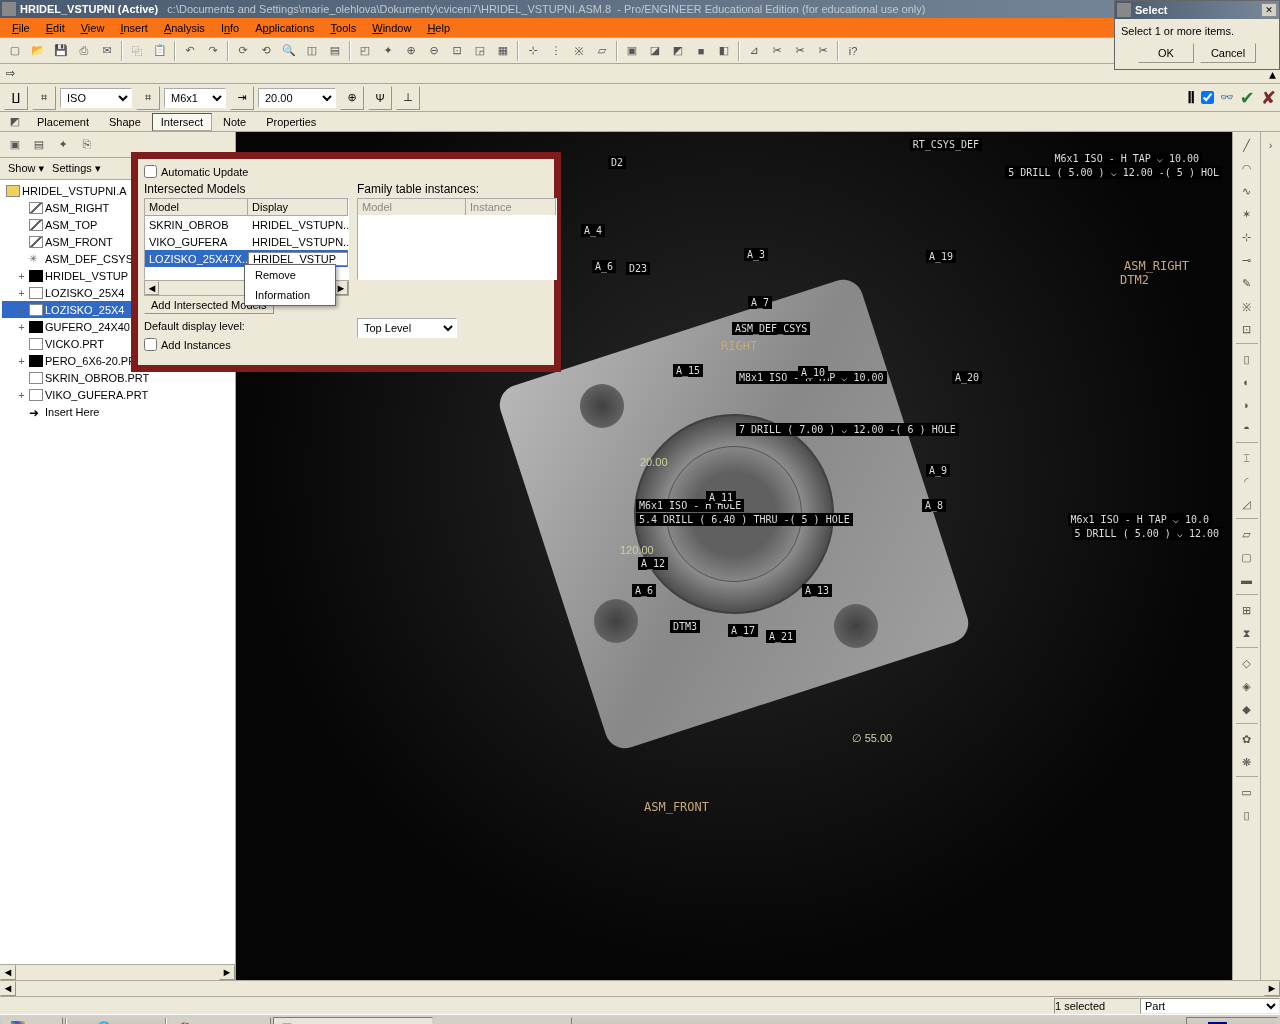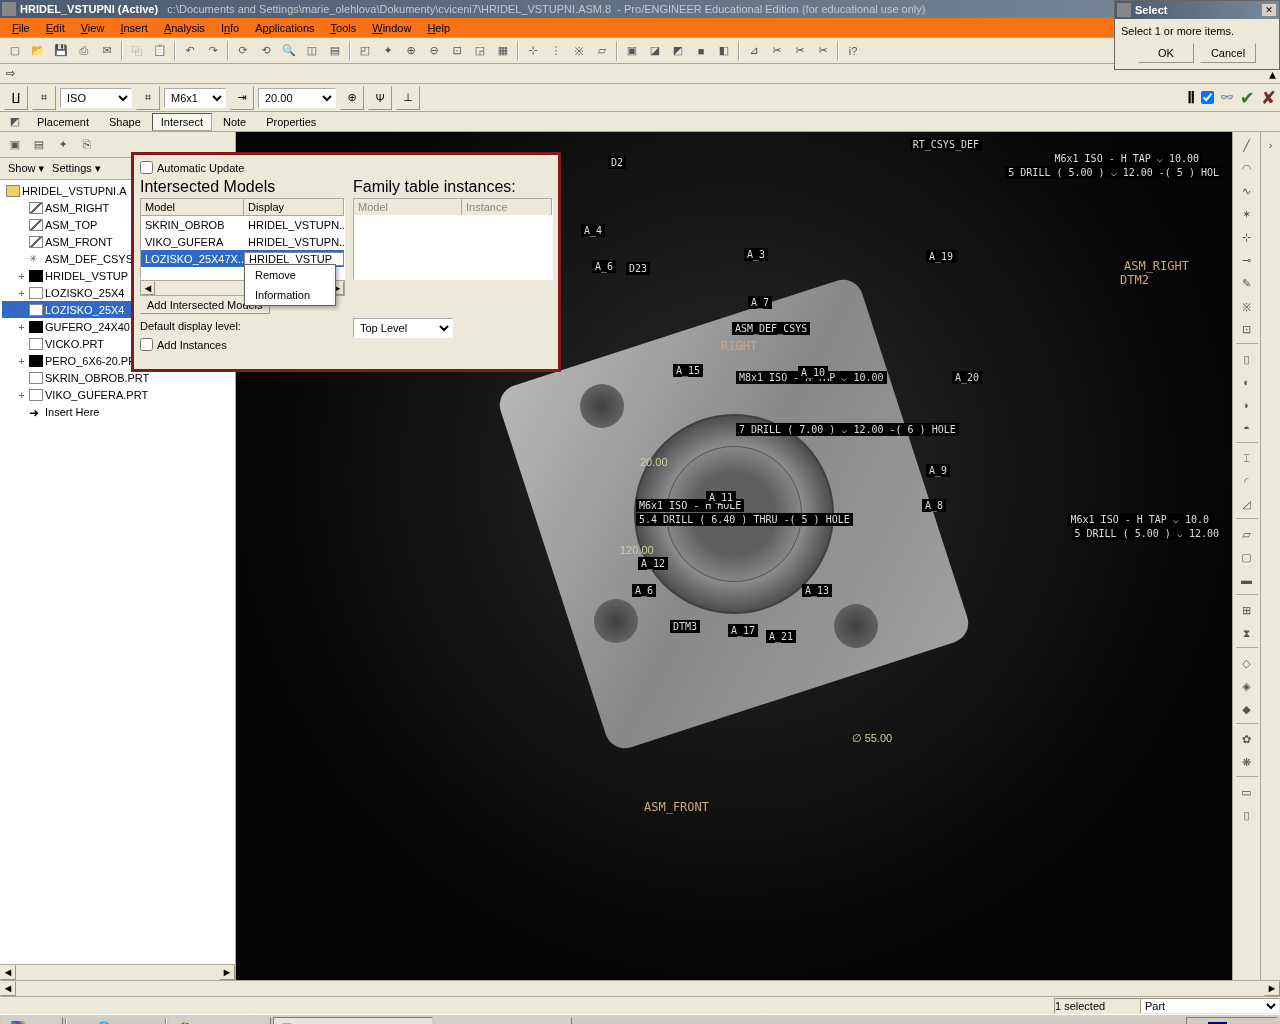--- a/index.html
+++ b/index.html
@@ -53,23 +53,23 @@
 .ti-ico { width: 14px; height: 12px; margin: 0 2px; display: inline-block; }
 .ti-ico.yellow { background: #f0d060; border: 1px solid #888; }
 .ti-ico.plane { border: 1px solid #888; background: linear-gradient(135deg, transparent 45%, #666 45%, #666 55%, transparent 55%); }
 .ti-ico.csys { font-size: 10px; color: #666; }
 .ti-ico.black { background: #000; }
 .ti-ico.white { background: #fff; border: 1px solid #888; }
 .ti-ico.arrow { font-size: 12px; color: #000; }
 .tree-scroll { height: 16px; background: #ece9d8; border-top: 1px solid #aca899; display: flex; }
 
 
-.panel { position: absolute; left: 131px; top: 152px; width: 430px; height: 220px; background: #ece9d8; border: 3px solid #7f1d1d; z-index: 5; padding: 6px; }
+.panel { position: absolute; left: 131px; top: 152px; width: 430px; height: 220px; background: #ece9d8; border: 7px solid #7f1d1d; z-index: 5; padding: 6px; }
 .panel label.cb { display: flex; align-items: center; gap: 4px; margin-bottom: 4px; }
-.panel .sect { font-size: 16px; margin-bottom: 2px; }
+.panel .sect { font-size: 12px; margin-bottom: 2px; }
 .plist { border: 1px inset #fff; background: #fff; height: 82px; overflow: hidden; }
 .plist-hdr { display: flex; background: #ece9d8; border-bottom: 1px solid #aca899; }
 .plist-hdr div { padding: 2px 4px; border-right: 1px solid #aca899; }
 .plist-row { display: flex; height: 17px; align-items: center; }
 .plist-row.sel { background: #316ac5; color: #fff; }
 .plist-row div { padding: 0 4px; overflow: hidden; white-space: nowrap; }
 .pcol1 { width: 103px; }
 .pcol2 { width: 100px; }
 .flist { border: 1px inset #fff; background: #fff; height: 82px; }
 .flist-hdr { display: flex; background: #ece9d8; }

